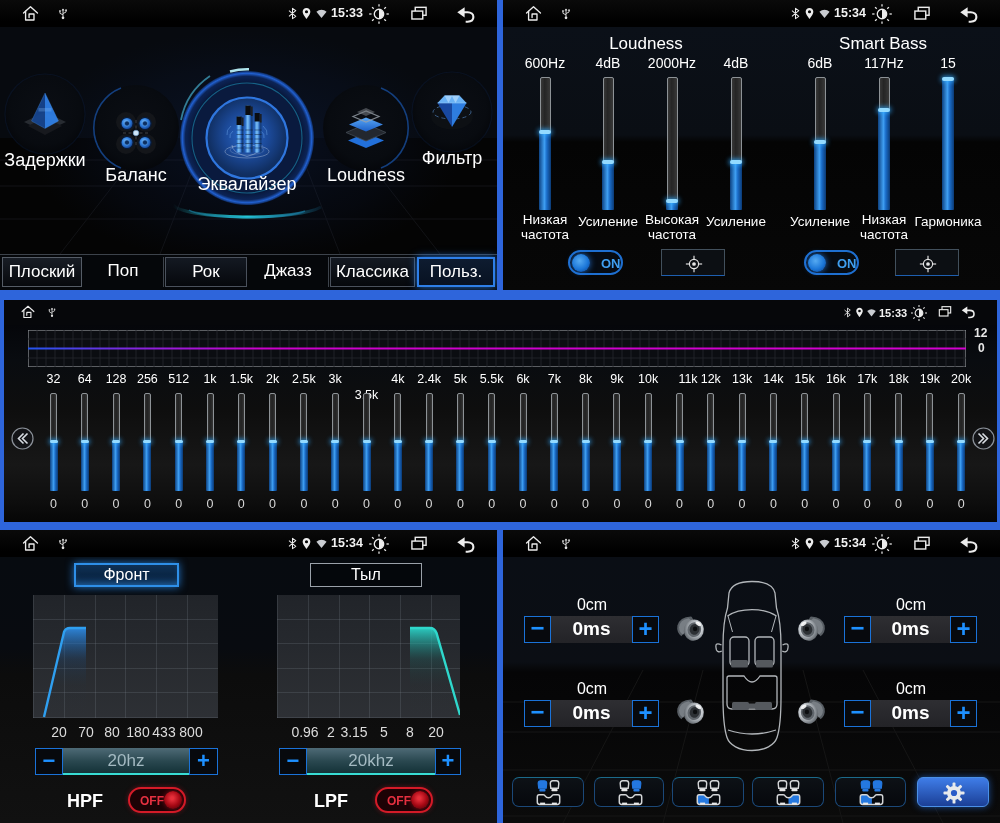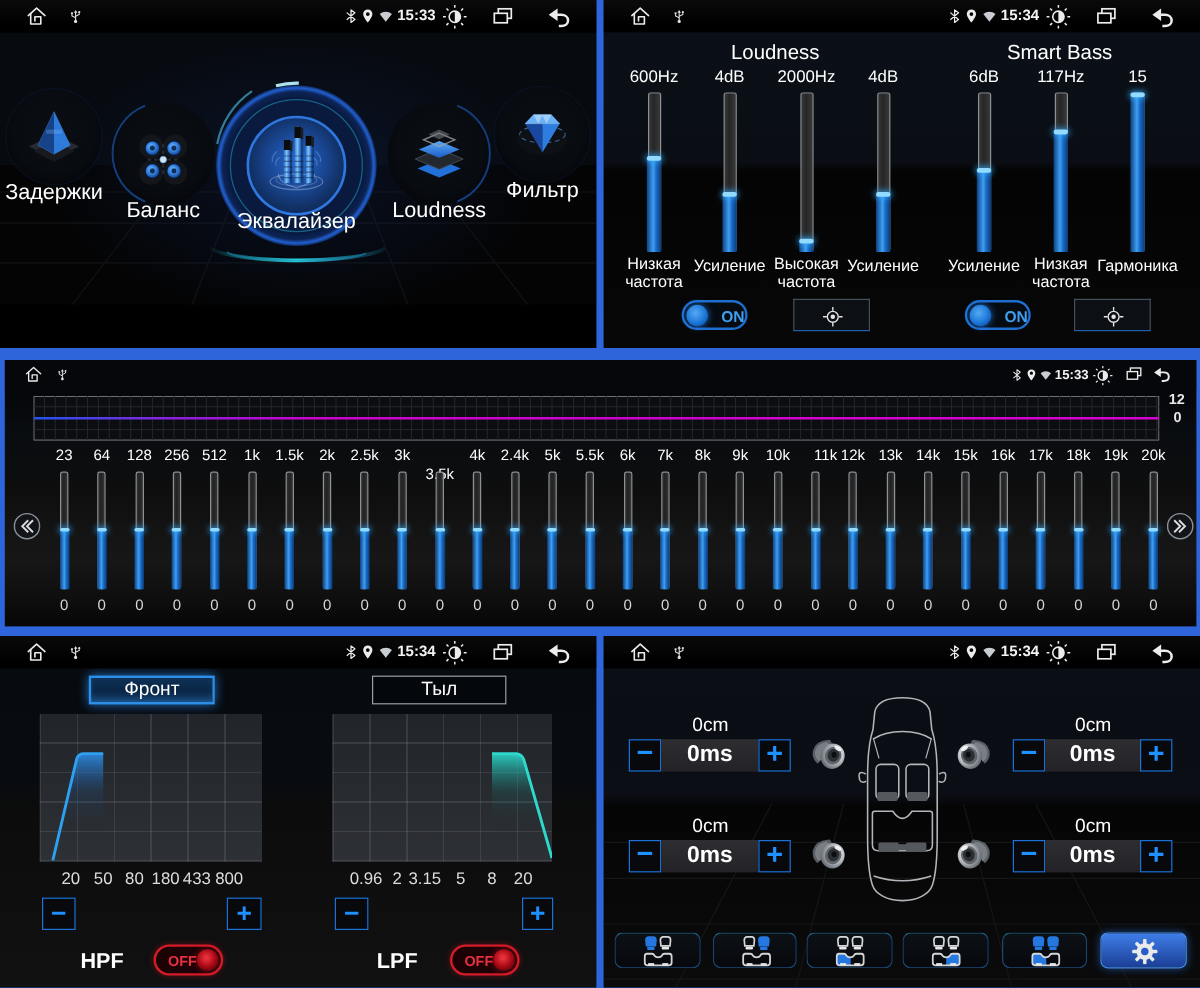--- a/index.html
+++ b/index.html
@@ -281,20 +281,28 @@
 <line x1="437.5" y1="103" x2="466.5" y2="103" stroke="#8ec6f8" stroke-width=".8" opacity=".8"></line>
 </g>
 <g fill="#ffffff" font-size="18px" text-anchor="middle" font-family="Liberation Sans,sans-serif">
 <text x="45" y="166">Задержки</text>
 <text x="136" y="181">Баланс</text>
 <text x="247" y="190">Эквалайзер</text>
 <text x="366" y="181">Loudness</text>
 <text x="452" y="164">Фильтр</text>
 </g>
 </svg>
+<div class="abs" style="left:0;top:254px;width:497px;height:36px;border-top:1px solid #3d434b;background:#05070a">
+<div class="abs" style="left:2px;top:2px;width:80px;height:30px;background:linear-gradient(#181d25,#07090d);border:1px solid #555c66;color:#fff;font-size:17px;text-align:center;line-height:28px">Плоский</div>
+<div class="abs" style="left:83px;top:2px;width:81px;height:30px;border-right:1px solid #3d434b;color:#fff;font-size:17px;text-align:center;line-height:28px">Поп</div>
+<div class="abs" style="left:165px;top:2px;width:82px;height:30px;background:linear-gradient(#141922,#06080c);border:1px solid #4a515c;color:#fff;font-size:17px;text-align:center;line-height:28px">Рок</div>
+<div class="abs" style="left:248px;top:2px;width:81px;height:30px;border-right:1px solid #3d434b;color:#fff;font-size:17px;text-align:center;line-height:28px">Джазз</div>
+<div class="abs" style="left:330px;top:2px;width:85px;height:30px;background:linear-gradient(#141922,#06080c);border:1px solid #4a515c;color:#fff;font-size:17px;text-align:center;line-height:28px">Классика</div>
+<div class="abs" style="left:417px;top:2px;width:78px;height:30px;background:linear-gradient(#0e1c30,#081222);border:2px solid #2e7fe8;box-shadow:0 0 8px rgba(40,130,240,.8);color:#fff;font-size:17px;text-align:center;line-height:26px">Польз.</div>
+</div>
 <div class="sbar">
 <svg style="left:21px" width="19" height="19">
           <use href="#i-home"></use>
         </svg>
 <svg style="left:56px;top:6px" width="14" height="16">
           <use href="#i-usb"></use>
         </svg>
 <svg style="left:286px;top:7px" width="13" height="13">
           <use href="#i-bt"></use>
         </svg>
@@ -568,21 +576,21 @@
           <path d="M16.5 6.5 L11.5 11.5 L16.5 16.5"></path>
         </g>
       </svg>
 <svg class="abs" style="left:968px;top:127px" width="23" height="23">
         <circle cx="11.5" cy="11.5" r="10.5" fill="rgba(20,22,26,.6)" stroke="#8a9098" stroke-width="1.2"></circle>
         <g fill="none" stroke="#d8dde2" stroke-width="1.6">
           <path d="M10.5 6.5 L15.5 11.5 L10.5 16.5"></path>
           <path d="M6.5 6.5 L11.5 11.5 L6.5 16.5"></path>
         </g>
       </svg>
-<div class="lbl" style="left:49.5px;top:72px;font-size:12.5px">23</div>
+<div class="lbl" style="left:49.5px;top:72px;font-size:12.5px">32</div>
 <div class="track" style="left:46.0px;top:93px;width:7px;height:98px"></div>
 <div class="bfill" style="left:45.5px;top:141px;width:8px;height:50px">
         <div class="bcap" style="height:3px;top:-1px"></div>
       </div>
 <div class="lbl" style="left:49.5px;top:197px;font-size:12.5px;color:#d8d8d8">0</div>
 <div class="lbl" style="left:80.8px;top:72px;font-size:12.5px">64</div>
 <div class="track" style="left:77.3px;top:93px;width:7px;height:98px"></div>
 <div class="bfill" style="left:76.8px;top:141px;width:8px;height:50px">
         <div class="bcap" style="height:3px;top:-1px"></div>
       </div>
@@ -780,34 +788,36 @@
             <stop offset="0%" stop-color="#2cd8cc" stop-opacity=".92"></stop>
             <stop offset="35%" stop-color="#1b8a84" stop-opacity=".2"></stop>
             <stop offset="65%" stop-color="#0e4a46" stop-opacity=".02"></stop>
             <stop offset="100%" stop-color="#0e4a46" stop-opacity="0"></stop>
           </linearGradient>
         </defs>
 <path d="M133 33 L153 33 Q157.5 33 159.5 38 L183 120 L183 122 L133 122 Z" fill="url(#glpf)"></path>
 <path d="M133 33 L153 33 Q157.5 33 159.5 38 L183 120" fill="none" stroke="#2fd8cc" stroke-width="2.4"></path>
 </svg>
 <div class="lbl" style="left:59px;top:194px;font-size:14px;color:#dcdcdc">20</div>
-<div class="lbl" style="left:86px;top:194px;font-size:14px;color:#dcdcdc">50</div>
+<div class="lbl" style="left:86px;top:194px;font-size:14px;color:#dcdcdc">70</div>
 <div class="lbl" style="left:112px;top:194px;font-size:14px;color:#dcdcdc">80</div>
 <div class="lbl" style="left:138px;top:194px;font-size:14px;color:#dcdcdc">180</div>
 <div class="lbl" style="left:164px;top:194px;font-size:14px;color:#dcdcdc">433</div>
 <div class="lbl" style="left:191px;top:194px;font-size:14px;color:#dcdcdc">800</div>
 <div class="lbl" style="left:305px;top:194px;font-size:14px;color:#dcdcdc">0.96</div>
 <div class="lbl" style="left:331px;top:194px;font-size:14px;color:#dcdcdc">2</div>
 <div class="lbl" style="left:354px;top:194px;font-size:14px;color:#dcdcdc">3.15</div>
 <div class="lbl" style="left:384px;top:194px;font-size:14px;color:#dcdcdc">5</div>
 <div class="lbl" style="left:410px;top:194px;font-size:14px;color:#dcdcdc">8</div>
 <div class="lbl" style="left:436px;top:194px;font-size:14px;color:#dcdcdc">20</div>
 <div class="spn" style="left:35px;top:218px;width:28px;height:27px;font-size:22px;line-height:23px">−</div>
+<div class="abs" style="left:63px;top:218px;width:126px;height:27px;background:linear-gradient(#4e6a76,#2a4850 52%,#143238);border-bottom:2px solid #38dcd4;color:#a4bac2;font-size:17px;text-align:center;line-height:25px">20hz</div>
 <div class="spn" style="left:189px;top:218px;width:29px;height:27px;font-size:22px;line-height:23px">+</div>
 <div class="spn" style="left:279px;top:218px;width:28px;height:27px;font-size:22px;line-height:23px">−</div>
+<div class="abs" style="left:307px;top:218px;width:128px;height:27px;background:linear-gradient(#4e6a76,#2a4850 52%,#143238);border-bottom:2px solid #38dcd4;color:#a4bac2;font-size:17px;text-align:center;line-height:25px">20khz</div>
 <div class="spn" style="left:435px;top:218px;width:26px;height:27px;font-size:22px;line-height:23px">+</div>
 <div class="lbl" style="left:85px;top:261px;font-size:18px;font-weight:bold">HPF</div>
 <div class="abs" style="left:128px;top:257px;width:58px;height:26px;border:2px solid #d41b28;border-radius:13px;background:#1c0205;box-shadow:0 0 5px rgba(210,25,40,.4)">
 <span class="abs" style="left:10px;top:5px;color:#e63040;font-size:12px;font-weight:bold">OFF</span>
 <div class="abs" style="left:34px;top:2px;width:18px;height:18px;border-radius:50%;background:radial-gradient(circle at 45% 40%,#e62f3a 10%,#a50814 52%,#3c0308 95%);box-shadow:0 0 5px rgba(220,25,40,.5)"></div>
       </div>
 <div class="lbl" style="left:331px;top:261px;font-size:18px;font-weight:bold">LPF</div>
 <div class="abs" style="left:375px;top:257px;width:58px;height:26px;border:2px solid #d41b28;border-radius:13px;background:#1c0205;box-shadow:0 0 5px rgba(210,25,40,.4)">
 <span class="abs" style="left:10px;top:5px;color:#e63040;font-size:12px;font-weight:bold">OFF</span>
 <div class="abs" style="left:34px;top:2px;width:18px;height:18px;border-radius:50%;background:radial-gradient(circle at 45% 40%,#e62f3a 10%,#a50814 52%,#3c0308 95%);box-shadow:0 0 5px rgba(220,25,40,.5)"></div>

